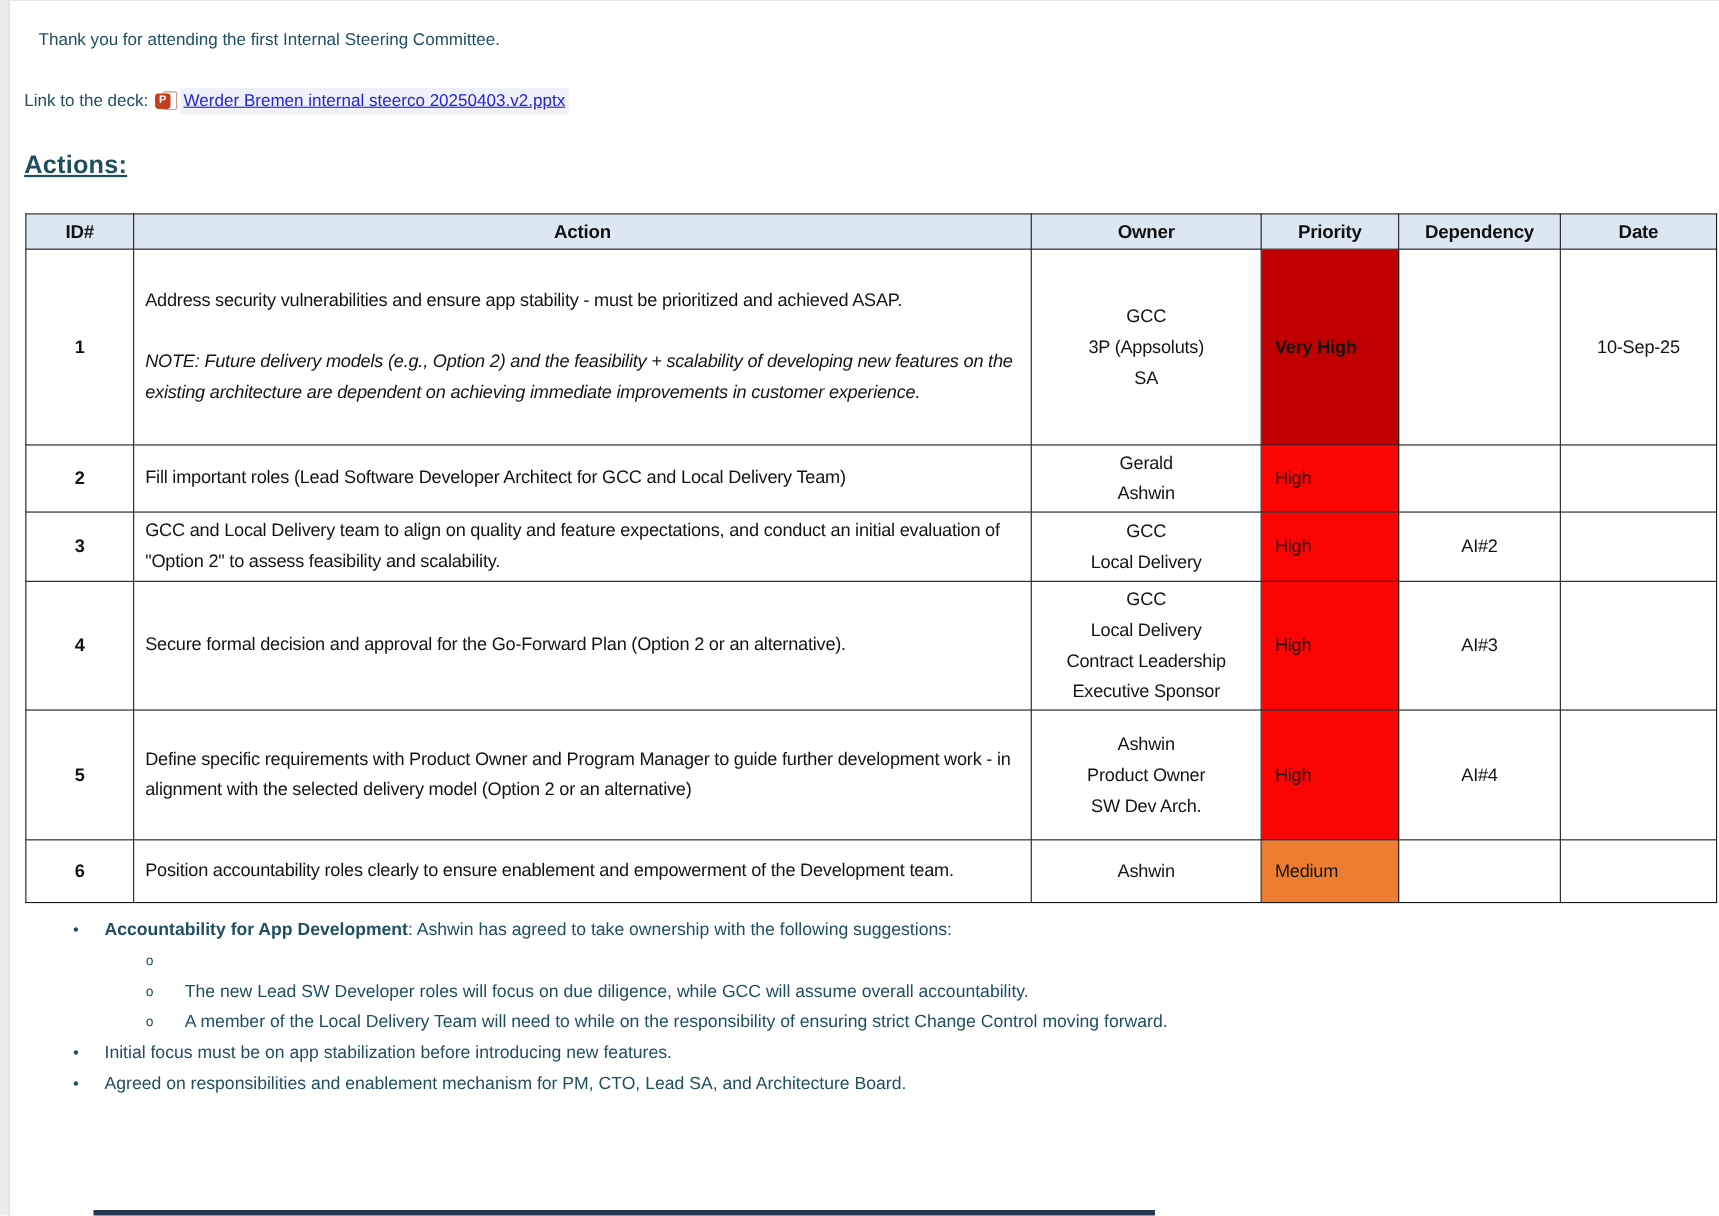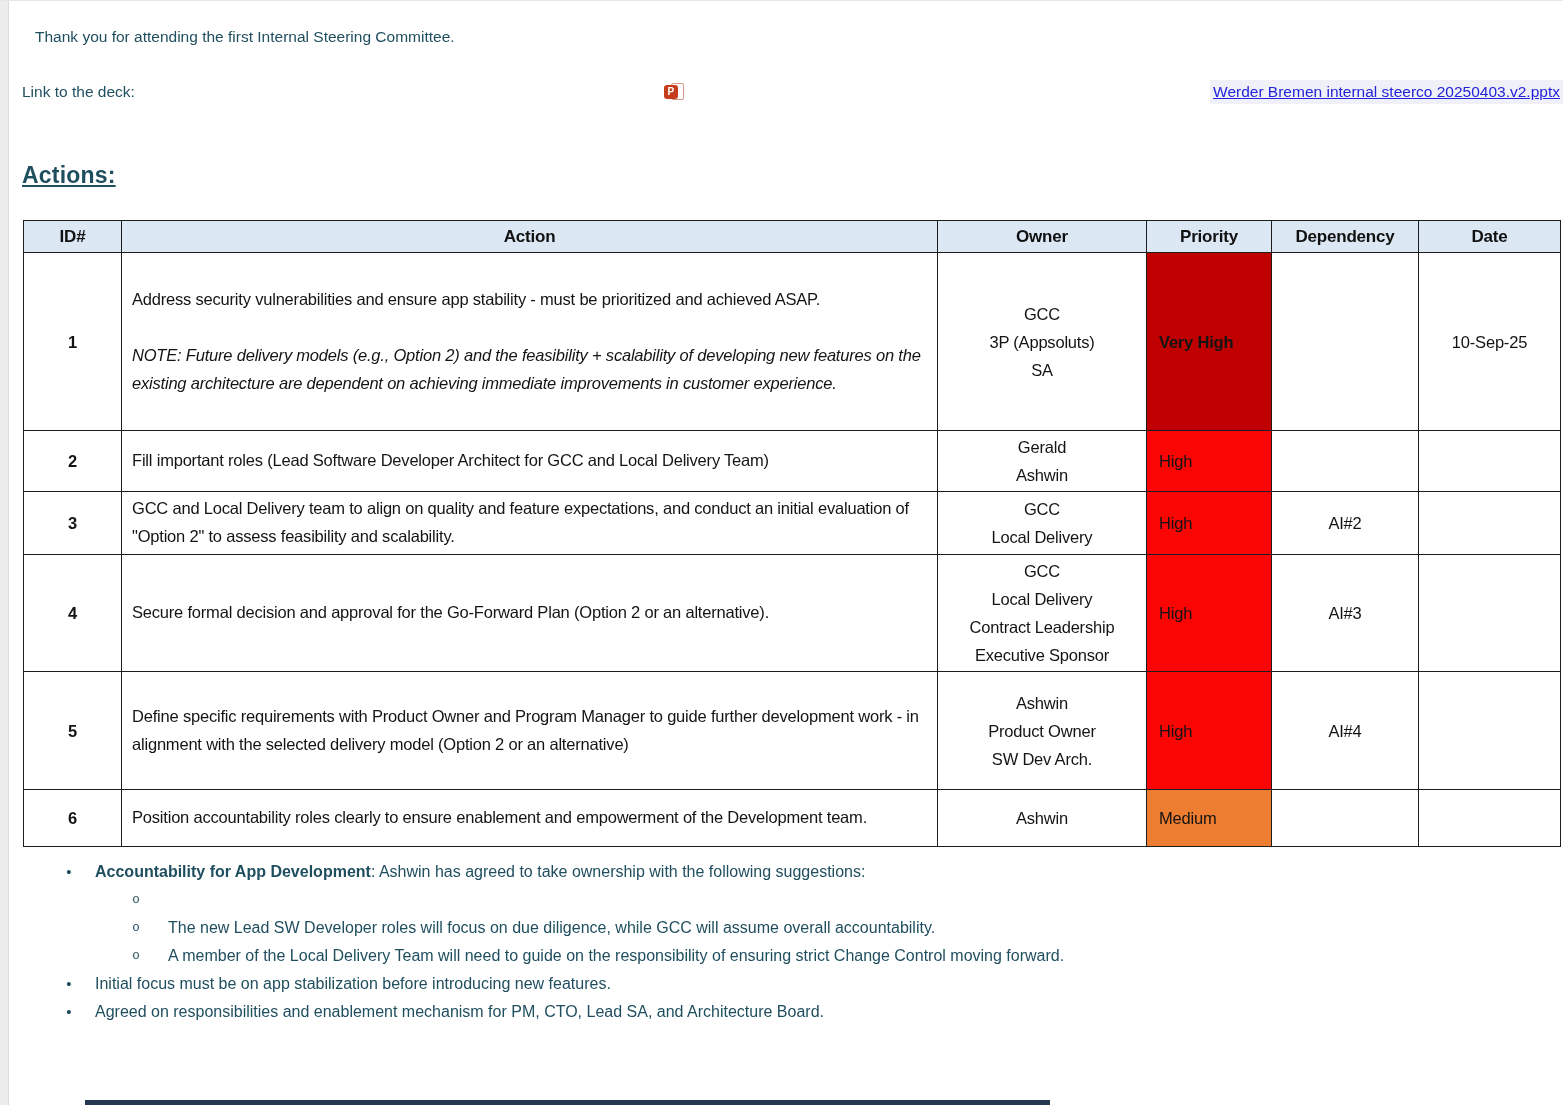--- a/index.html
+++ b/index.html
@@ -10,30 +10,30 @@
   html,body{margin:0;padding:0;}
   body{
     width:1563px;height:1105px;overflow:hidden;background:#ffffff;
     font-family:"Liberation Sans", sans-serif;position:relative;
     border-top:1px solid #e7e7e7;
   }
   .left-gutter{position:absolute;left:0;top:0;width:9px;height:1105px;background:#ececec;border-right:1px solid #dcdcdc;}
   .content{position:relative;padding:12px 0 0 22px;}
 
   .intro{margin:13px;font-size:15.5px;color:var(--teal);line-height:22px;}
-  .link-line{margin-top:32px;display:flex;align-items:center;font-size:15.5px;color:var(--teal);line-height:22px;justify-content:space-between;}
+  .link-line{margin-top:32px;display:flex;align-items:center;font-size:15.5px;color:var(--teal);line-height:22px;}
   .link-line .prefix{margin-right:6px;}
   .ppt-icon{position:relative;display:inline-block;width:21px;height:19px;margin-right:2px;flex:0 0 auto;}
   .ppt-icon .page{position:absolute;right:1px;top:0;width:13px;height:17px;background:#fdfdfd;border:1px solid #d59a8a;border-radius:2px;}
   .ppt-icon .badge{position:absolute;left:0;top:2px;width:14px;height:14px;background:#c43e1c;color:#fff;
     font-weight:bold;font-size:10px;line-height:14px;text-align:center;border-radius:3px;}
   a.deck-link{color:var(--link);text-decoration:underline;background:#f0f0f8;padding:1px 3px;}
 
   h2.section{margin:0;color:var(--teal);font-size:23px;font-weight:bold;text-decoration:underline;letter-spacing:0.2px;}
-  #actions-heading{margin-top:58px;}
+  #actions-heading{margin-top:32px;}
   #decisions-heading{margin-top:64px;}
 
   table#actions-table{border-collapse:collapse;table-layout:fixed;width:1537px;margin:31px 0 0 1px;letter-spacing:-0.2px;border-radius:23px;}
   #actions-table col.c-id{width:98px;} #actions-table col.c-action{width:816px;}
   #actions-table col.c-owner{width:209px;} #actions-table col.c-priority{width:125px;}
   #actions-table col.c-dep{width:147px;} #actions-table col.c-date{width:142px;}
   #actions-table th,#actions-table td{border:1.6px solid var(--border);}
   #actions-table thead tr{height:32px;}
   #actions-table th{background:var(--hdrbg);color:#111;font-size:17px;font-weight:bold;text-align:center;padding:2px 4px;}
   #actions-table td{font-size:16.5px;color:#141414;line-height:28px;vertical-align:middle;}
@@ -196,21 +196,21 @@
       </div>
       <div class="bullet l2">
         <span class="marker">o</span>
       </div>
       <div class="bullet l2">
         <span class="marker">o</span>
         <span class="txt">The new Lead SW Developer roles will focus on due diligence, while GCC will assume overall accountability.</span>
       </div>
       <div class="bullet l2">
         <span class="marker">o</span>
-        <span class="txt">A member of the Local Delivery Team will need to guide on the responsibility of ensuring strict Change Control moving forward.</span>
+        <span class="txt">A member of the Local Delivery Team will need to while on the responsibility of ensuring strict Change Control moving forward.</span>
       </div>
       <div class="bullet l1">
         <span class="marker">•</span>
         <span class="txt">Initial focus must be on app stabilization before introducing new features.</span>
       </div>
       <div class="bullet l1">
         <span class="marker">•</span>
         <span class="txt">Agreed on responsibilities and enablement mechanism for PM, CTO, Lead SA, and Architecture Board.</span>
       </div>
     </div>

